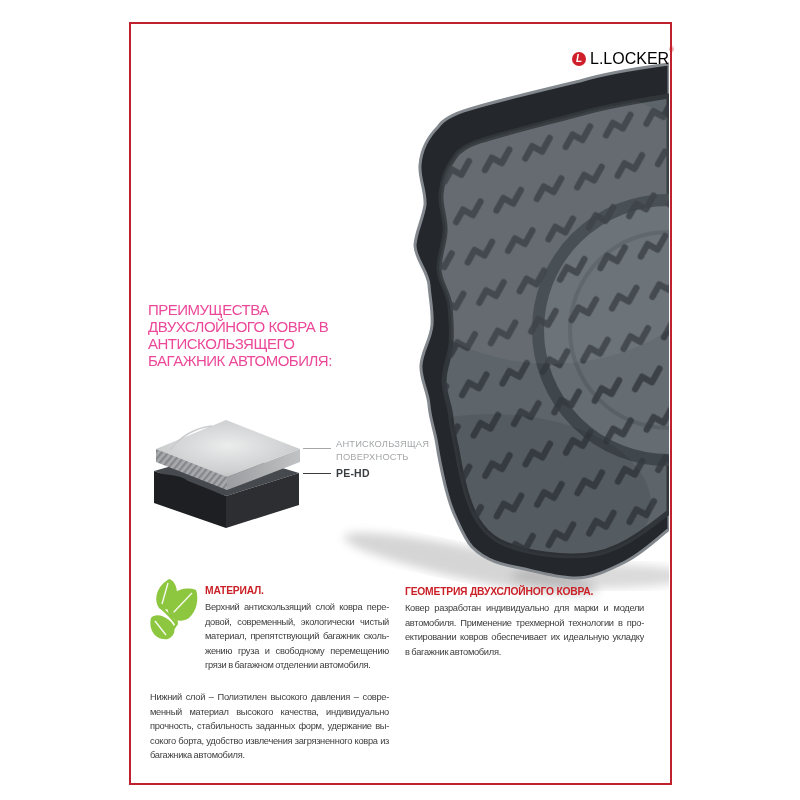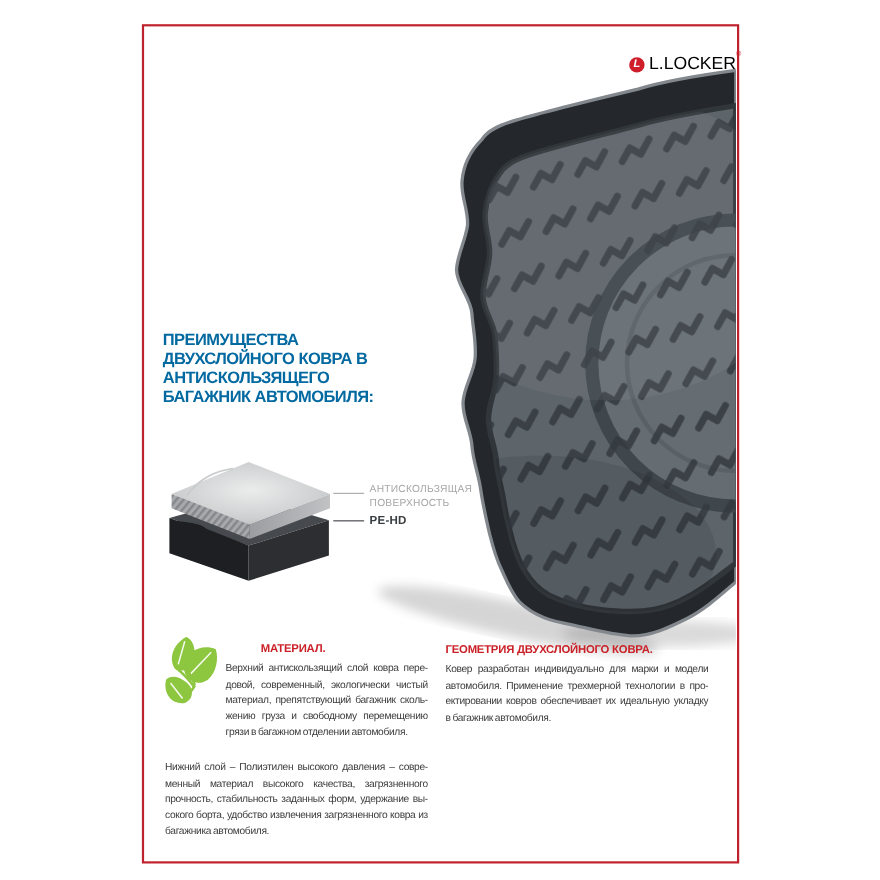--- a/index.html
+++ b/index.html
@@ -12,21 +12,21 @@
     position:absolute;left:129px;top:22px;width:543px;height:763px;
     border:2.5px solid #bf222c;box-sizing:border-box;background:#ffffff;
   }
   .abs{position:absolute;}
   
   .logo{left:441px;top:26px;height:18px;display:flex;align-items:center;gap:4px;}
   .logo-mark{width:14px;height:14px;border-radius:50%;background:#cf1f2b;color:#fff;
     font-weight:bold;font-style:italic;font-size:10px;line-height:14px;text-align:center;}
   .logo-reg{color:#cf1f2b;font-size:6.5px;vertical-align:top;position:relative;top:-4px;font-style:normal;}
   
-  .headline{left:17px;top:277px;width:230px;color:#0369a1;font-weight:bold;
+  .headline{left:17px;top:277px;width:230px;color:#ec4899;font-weight:normal;
     font-size:15px;line-height:17px;letter-spacing:-0.5px;}
   
   .lbl-gray{color:#a5a7a9;font-size:9.3px;line-height:13px;letter-spacing:.2px;}
   .lbl-dark{color:#3a3d40;font-size:10.5px;font-weight:bold;letter-spacing:.2px;}
   .leader{height:0;border-top:1.2px solid #a5a7a9;width:28px;}
   .leader.dark{border-top-color:#3a3d40;}
   
   .sec-head{color:#ca2128;font-weight:bold;font-size:10.3px;letter-spacing:-0.2px;}
   .para{font-size:9.3px;line-height:14.6px;color:#3d3d3d;letter-spacing:-0.3px;word-spacing:-0.6px;}
   .para .jl{text-align:justify;text-align-last:justify;height:14.6px;overflow:hidden;}
@@ -143,32 +143,32 @@
       <path d="M46,16 L26,37"></path>
       <path d="M9,44 L20,58"></path>
     </g>
     <g stroke="#8dc63f" stroke-width="2.4" fill="none">
       <path d="M14,30 Q24,38 31,48"></path>
       <path d="M23,31 Q29,38 31,46"></path>
       <path d="M21,59 Q28,52 31,46"></path>
     </g>
   </svg>
 
-  <div class="abs sec-head" style="left:74px;top:561px;margin-left:32px;">МАТЕРИАЛ.</div>
+  <div class="abs sec-head" style="left:74px;top:561px;">МАТЕРИАЛ.</div>
   <div class="abs para" style="left:74px;top:576px;width:184px;">
     <div class="jl">Верхний антискользящий слой ковра пере-</div>
     <div class="jl">довой, современный, экологически чистый</div>
     <div class="jl">материал, препятствующий багажник сколь-</div>
     <div class="jl">жению груза и свободному перемещению</div>
     <div class="jl-last">грязи в багажном отделении автомобиля.</div>
   </div>
 
   <div class="abs para" style="left:19px;top:666px;width:239px;">
     <div class="jl">Нижний слой – Полиэтилен высокого давления – совре-</div>
-    <div class="jl">менный материал высокого качества, загрязненного</div>
+    <div class="jl">менный материал высокого качества, индивидуально</div>
     <div class="jl">прочность, стабильность заданных форм, удержание вы-</div>
     <div class="jl">сокого борта, удобство извлечения загрязненного ковра из</div>
     <div class="jl-last">багажника автомобиля.</div>
   </div>
 
   <div class="abs sec-head" style="left:274px;top:562px;">ГЕОМЕТРИЯ ДВУХСЛОЙНОГО КОВРА.</div>
   <div class="abs para" style="left:274px;top:577px;width:239px;">
     <div class="jl">Ковер разработан индивидуально для марки и модели</div>
     <div class="jl">автомобиля. Применение трехмерной технологии в про-</div>
     <div class="jl">ектировании ковров обеспечивает их идеальную укладку</div>

